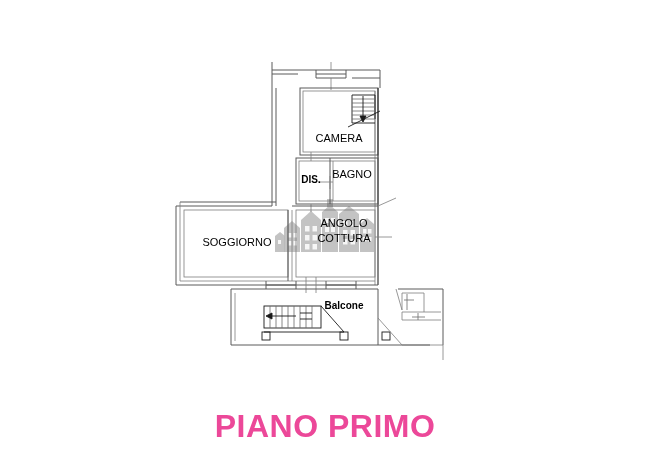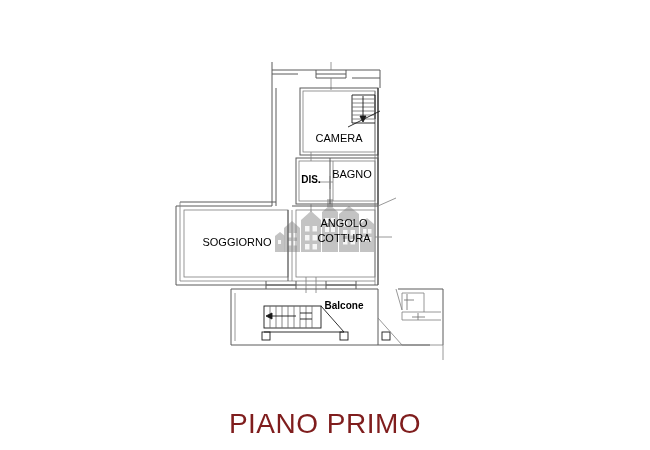--- a/index.html
+++ b/index.html
@@ -47,24 +47,24 @@
     text-anchor: middle;
     dominant-baseline: middle;
   }
   .plan-title {
     position: absolute;
     left: 0;
     top: 408px;
     width: 650px;
     text-align: center;
     font-family: "Liberation Sans", sans-serif;
-    font-size: 28px;
-    font-weight: normal;
+    font-size: 32px;
+    font-weight: bold;
     letter-spacing: 0.5px;
-    color: #7f1d1d;
+    color: #ec4899;
   }
   .watermark {
     fill: #b9b9b9;
     opacity: 0.85;
   }
   .watermark-win { fill: #ffffff; opacity: 0.85; }
 </style>
 </head>
 <body>
 

